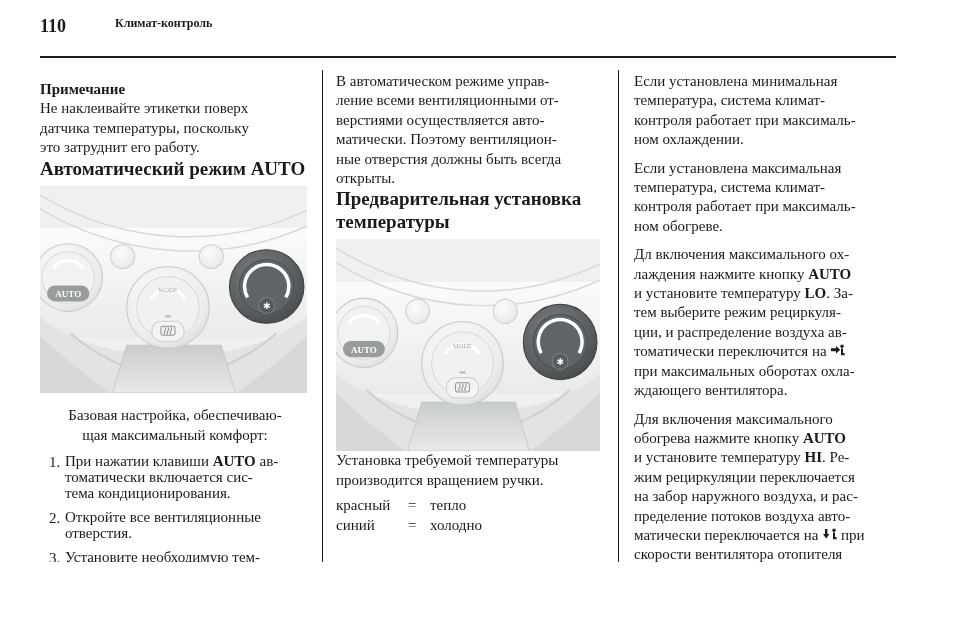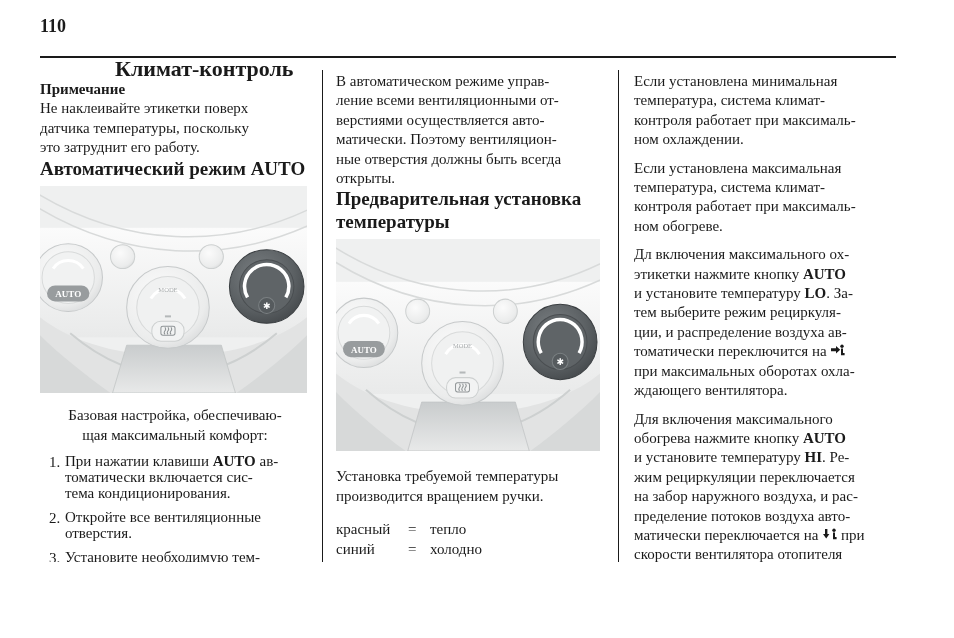--- a/index.html
+++ b/index.html
@@ -1,21 +1,21 @@
 <!DOCTYPE html>
 <html><head>
 <meta charset="utf-8">
 <style>
   html,body{margin:0;padding:0;background:#ffffff;}
   .page{
     position:relative;width:954px;height:562px;background:#fff;
     font-family:Liberation Serif, serif;color:#1a1a1a;overflow:hidden;
   }
   .pagenum{position:absolute;left:40px;top:16px;font-size:18px;font-weight:bold;}
-  .pagetitle{position:absolute;left:115px;top:16px;font-size:22px;font-weight:bold;margin-top:40px;}
+  .pagetitle{position:absolute;left:115px;top:16px;font-size:12px;font-weight:bold;}
   .header-rule{position:absolute;left:40px;top:56px;width:856px;height:2px;background:#1a1a1a;}
   .vdiv{position:absolute;top:70px;height:535px;width:1px;background:#1a1a1a;}
   .vdiv.d1{left:322px;}
   .vdiv.d2{left:618px;}
   .col{position:absolute;top:70px;}
   .col.c1{left:40px;width:270px;}
   .col.c2{left:336px;width:272px;}
   .col.c3{left:634px;width:280px;}
   .p{font-size:15px;line-height:19.4px;white-space:pre-line;margin:0;}
   .b{font-weight:bold;}
@@ -23,22 +23,22 @@
   .h2{font-size:19px;line-height:22.5px;font-weight:bold;white-space:pre-line;margin:0;}
   .c1 .h2{}
   .c2 .h2{}
   .panel-wrap{display:block;margin-top:6px;}
   .panel{display:block;}
   .intro{margin-top:13px;text-align:center;}
   .olist{margin-top:6px;}
   .oitem{display:flex;margin-top:8px;}
   .oitem .num{width:25px;flex:0 0 25px;font-size:15px;line-height:19.4px;padding-left:9px;box-sizing:border-box;}
   .oitem .itxt{flex:1;font-size:15px;line-height:16px;white-space:pre-line;}
-  .c2 .p.after-img{margin-top:16px;}
-  .legend{margin-top:14px;}
+  .c2 .p.after-img{margin-top:0;}
+  .legend{margin-top:6px;}
   .legend-row{display:grid;grid-template-columns:72px 22px auto;font-size:15px;line-height:19.4px;}
   .c3 .p + .p{margin-top:9px;}
   .inline-ico{display:inline-block;vertical-align:-1px;}
 </style>
 </head>
 <body>
 
 <div class="page">
 
   <div class="pagenum">110</div>
@@ -214,21 +214,21 @@
   <div class="col c3">
     <p class="p" style="margin-top:2px">Если установлена минимальная
 температура, система климат-
 контроля работает при максималь-
 ном охлаждении.</p>
     <p class="p">Если установлена максимальная
 температура, система климат-
 контроля работает при максималь-
 ном обогреве.</p>
     <p class="p"><span>Дл включения максимального ох-
-этикетки нажмите кнопку </span><span class="b">AUTO</span><span>
+лаждения нажмите кнопку </span><span class="b">AUTO</span><span>
 и установите температуру </span><span class="b">LO</span><span>. За-
 тем выберите режим рециркуля-
 ции, и распределение воздуха ав-
 томатически переключится на </span><svg class="inline-ico" width="15" height="13" viewBox="0 0 15 13">
           <path d="M1,4.2 h5 v-2.2 l4.2,3.7 -4.2,3.7 v-2.2 h-5 z" fill="#1a1a1a"></path>
           <circle cx="12" cy="2.2" r="1.7" fill="#1a1a1a"></circle>
           <path d="M11,4.5 h2 v4.6 h-2 z M11,9.1 h3.6 v2.2 h-3.6 z" fill="#1a1a1a"></path>
         </svg><span>
 при максимальных оборотах охла-
 ждающего вентилятора.</span></p>

